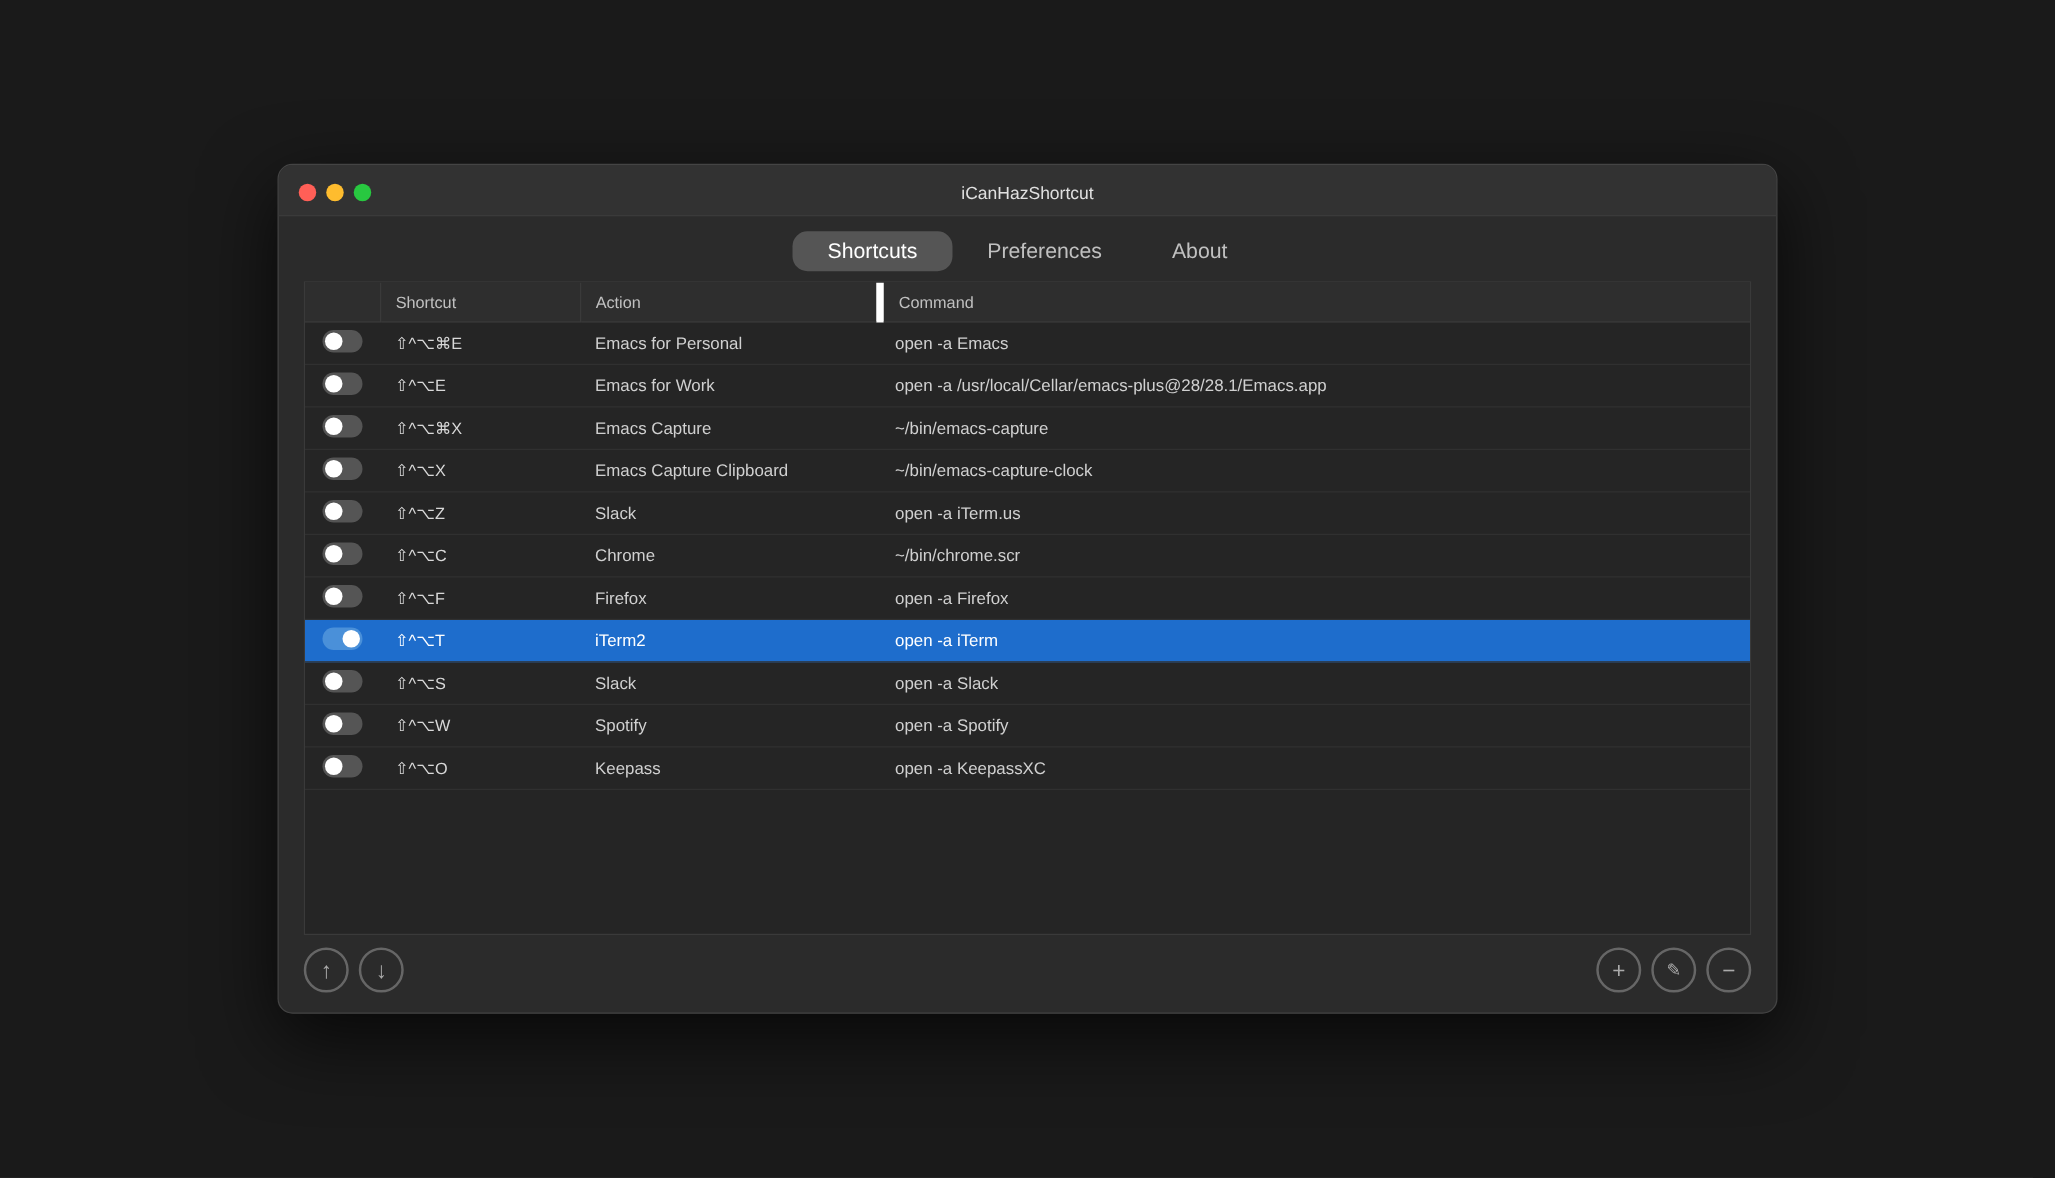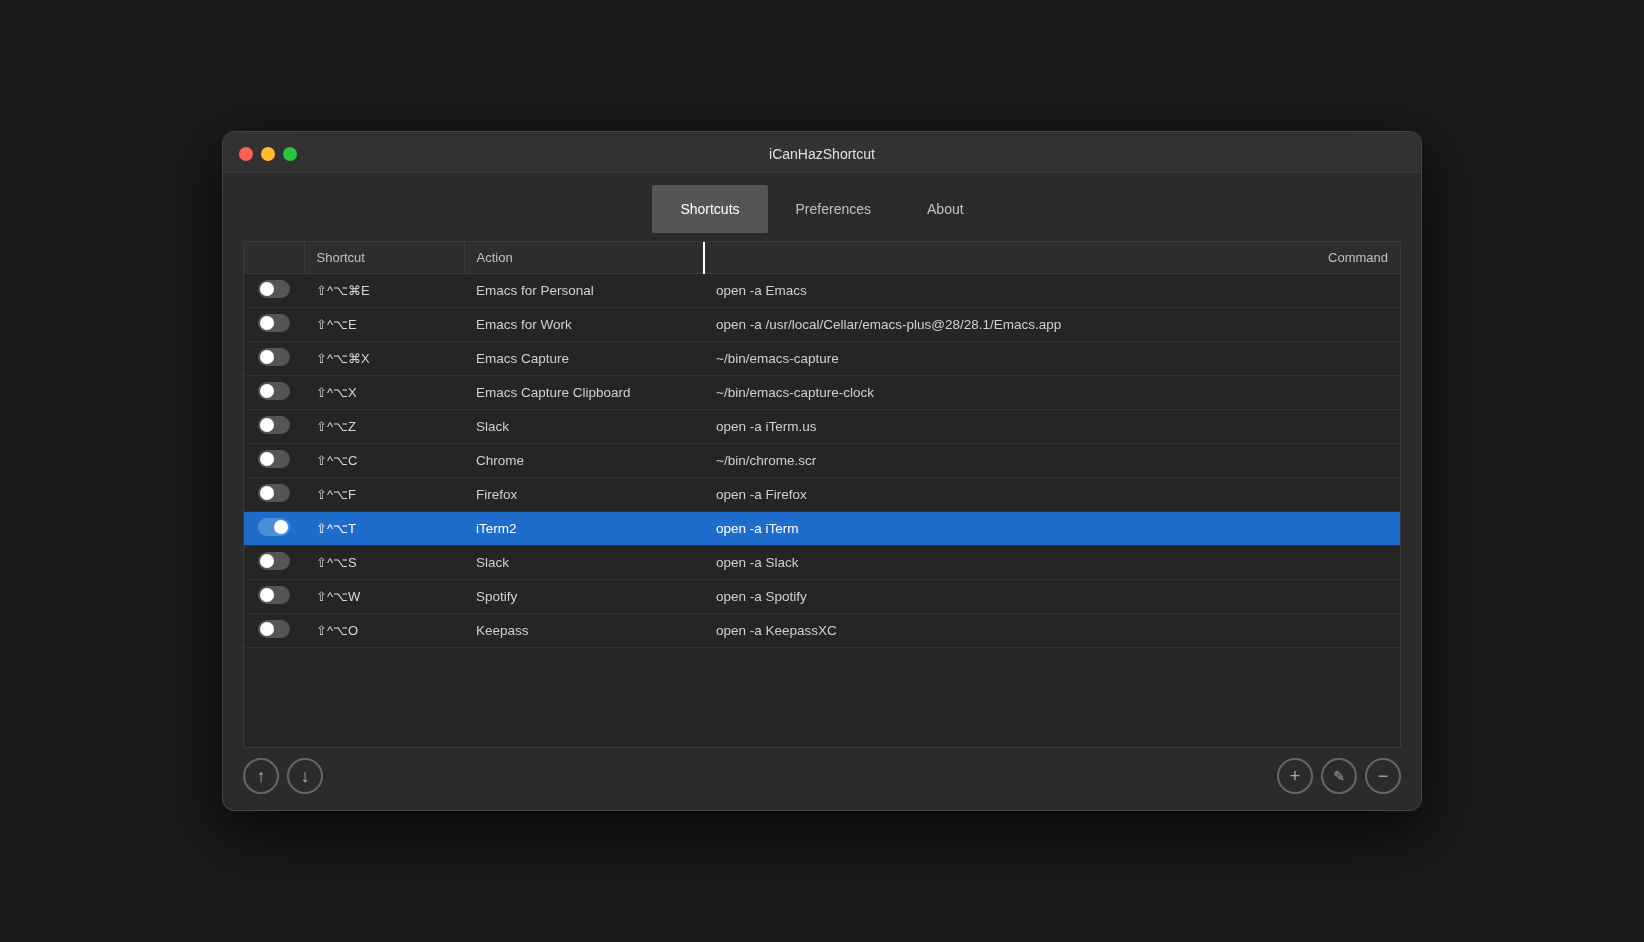--- a/index.html
+++ b/index.html
@@ -60,24 +60,24 @@
     }
 
     .tab-bar {
       display: flex;
       justify-content: center;
       padding: 12px 16px 8px;
       gap: 0;
     }
 
     .tab {
-      padding: 16px 28px;
-      border-radius: 2px;
+      padding: 6px 28px;
+      border-radius: 12px;
       color: #c0c0c0;
-      font-size: 14px;
+      font-size: 17px;
       font-weight: 400;
       cursor: pointer;
       border: none;
       background: transparent;
     }
 
     .tab.active {
       background: #555;
       color: #ffffff;
       font-weight: 500;
@@ -124,22 +124,21 @@
       width: 160px;
       border-left: 1px solid #3a3a3a;
     }
 
     .table thead th.col-action {
       width: 240px;
       border-left: 1px solid #3a3a3a;
     }
 
     .table thead th.col-command {
-      border-left: 2px solid #ffffff;
-      text-align: right;
+      border-left: 6px solid #ffffff;
     }
 
     .table tbody tr {
       border-bottom: 1px solid #303030;
     }
 
     .table tbody tr.selected {
       background: #1e6dcc !important;
     }
 

